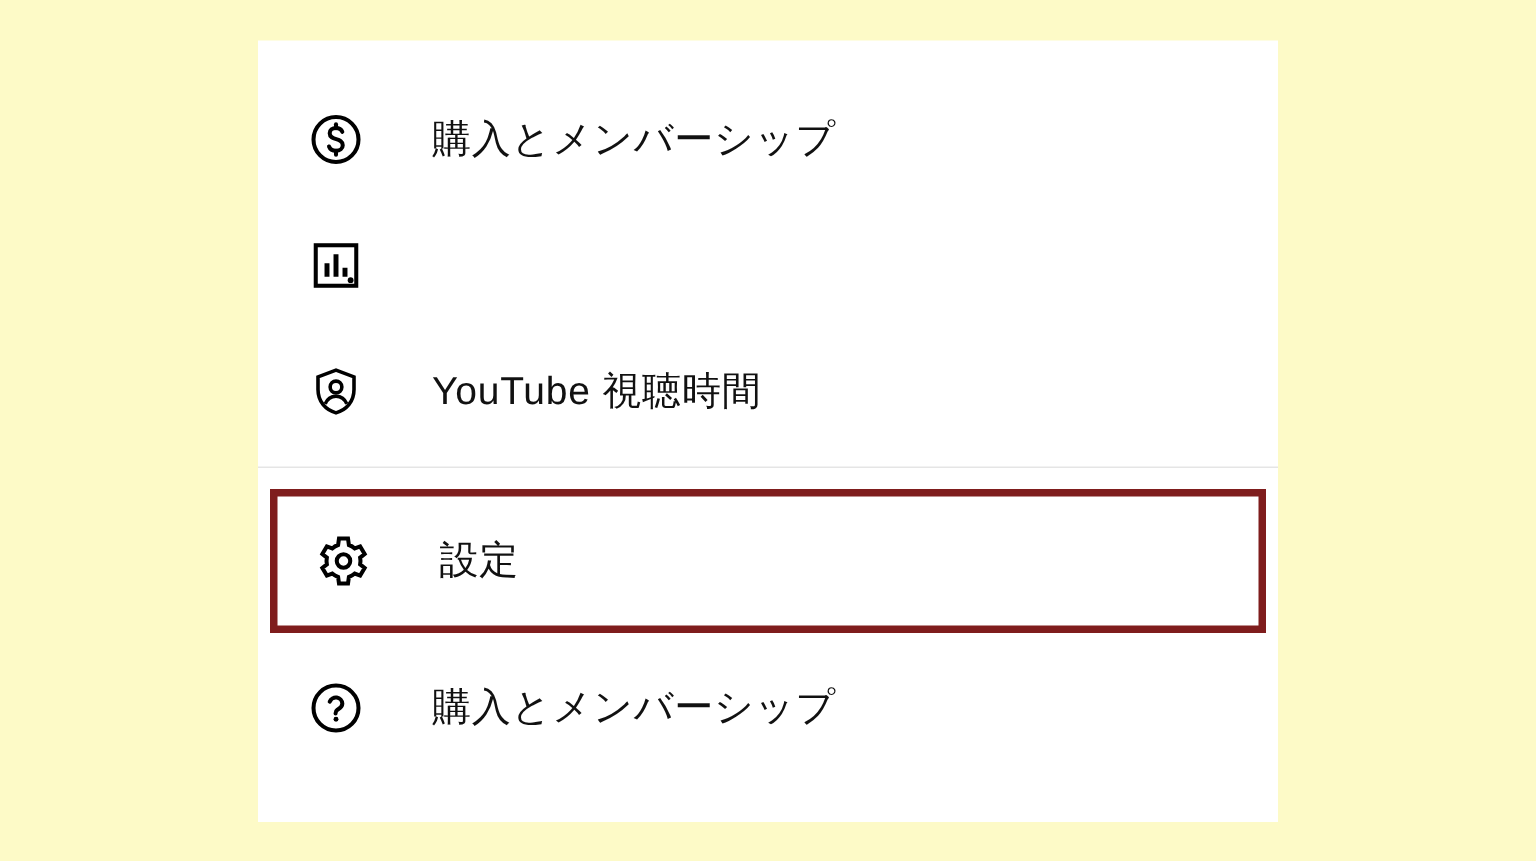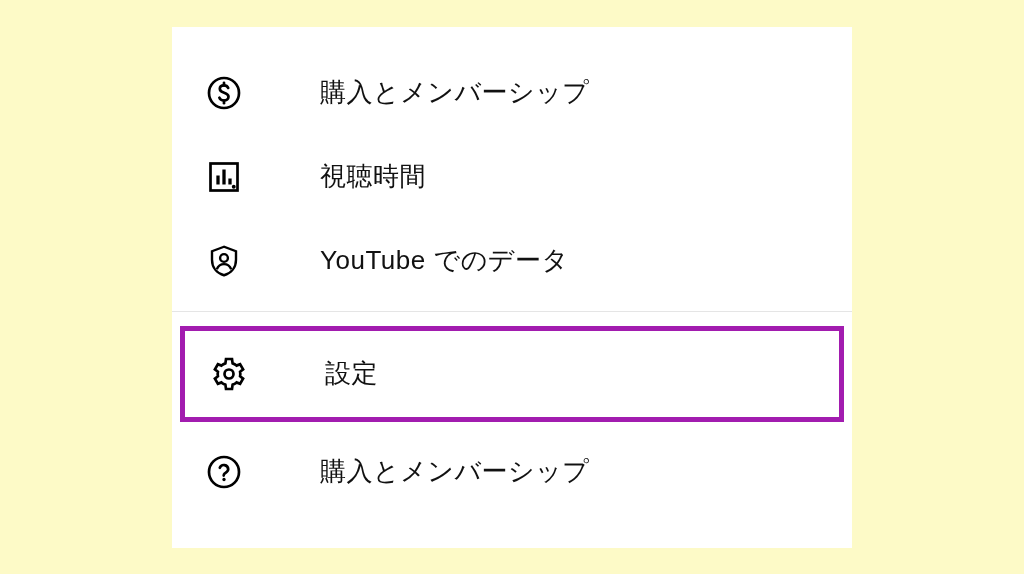--- a/index.html
+++ b/index.html
@@ -13,42 +13,41 @@
       width:680px;
       background:#fff;
       padding:24px 0 34px 0;
     }
     .menu-list { list-style:none; }
     .menu-item {
       display:flex; align-items:center;
       padding:0 34px;
       height:84px;
       cursor:pointer;
-      gap:32px;
     }
     .menu-item .icon {
       width:36px; height:36px;
       flex:0 0 36px;
       color:#000;
       display:flex; align-items:center; justify-content:center;
     }
     .menu-item .icon svg { width:100%; height:100%; display:block; }
     .menu-item .label {
       margin-left:46px;
       font-size:26px;
       color:#111;
       letter-spacing:0.02em;
     }
     .divider {
       height:1px;
       background:#e5e5e5;
       margin:8px 0 14px 0;
     }
     .highlight-box {
-      border:5px solid #a21caf;
+      border:5px solid #7f1d1d;
       margin:0 8px 8px 8px;
     }
     .highlight-box .menu-item { padding:0 26px; height:86px; }
   </style>
 </head>
 <body>
 
 <div class="panel">
   <ul class="menu-list">
 
@@ -67,32 +66,31 @@
     <li class="menu-item">
       <span class="icon">
         <svg viewBox="0 0 24 24" fill="none" stroke="currentColor" stroke-width="1.8">
           <rect x="3" y="3" width="18" height="18"></rect>
           <line x1="8" y1="17" x2="8" y2="11" stroke-width="2.2"></line>
           <line x1="12" y1="17" x2="12" y2="7" stroke-width="2.2"></line>
           <line x1="16" y1="17" x2="16" y2="13" stroke-width="2.2"></line>
           <circle cx="18.5" cy="18.5" r="1.3" fill="currentColor" stroke="none"></circle>
         </svg>
       </span>
-      <span class="label">視聴時間</span>
     </li>
 
     <li class="menu-item">
       <span class="icon">
         <svg viewBox="0 0 24 24" fill="none" stroke="currentColor" stroke-width="1.6">
           <path d="M12 2.5 4 5.5v5.6c0 5.4 3.4 9.1 8 10.4 4.6-1.3 8-5 8-10.4V5.5L12 2.5z"></path>
           <circle cx="12" cy="10" r="2.6"></circle>
           <path d="M7.2 17.5c.9-2.2 2.8-3.4 4.8-3.4s3.9 1.2 4.8 3.4"></path>
         </svg>
       </span>
-      <span class="label">YouTube でのデータ</span>
+      <span class="label">YouTube 視聴時間</span>
     </li>
   </ul>
 
   <div class="divider"></div>
 
   <div class="highlight-box">
     <div class="menu-item">
       <span class="icon">
         <svg viewBox="0 0 24 24" fill="none" stroke="currentColor" stroke-width="1.8">
           <circle cx="12" cy="12" r="3"></circle>

